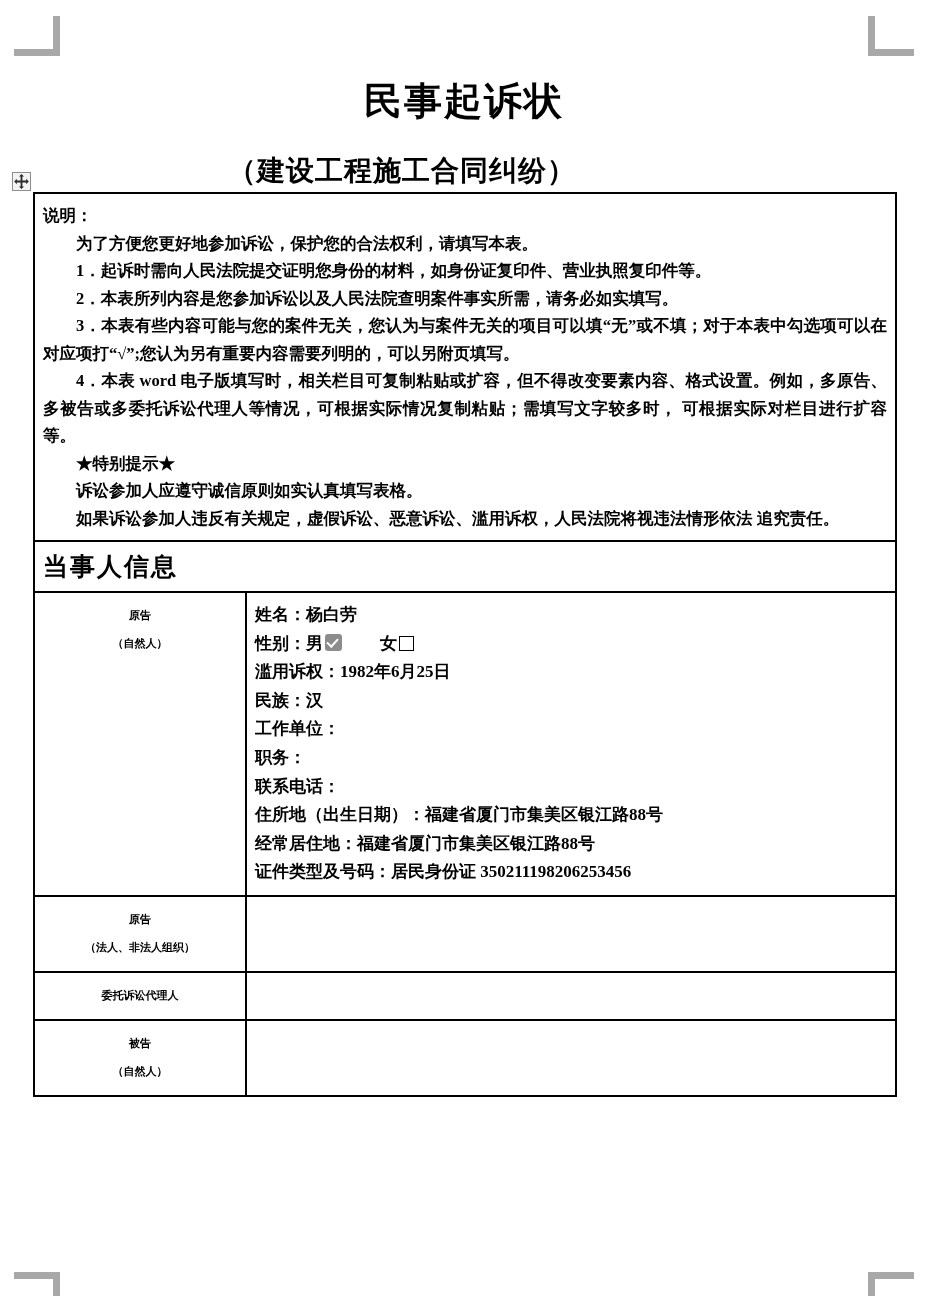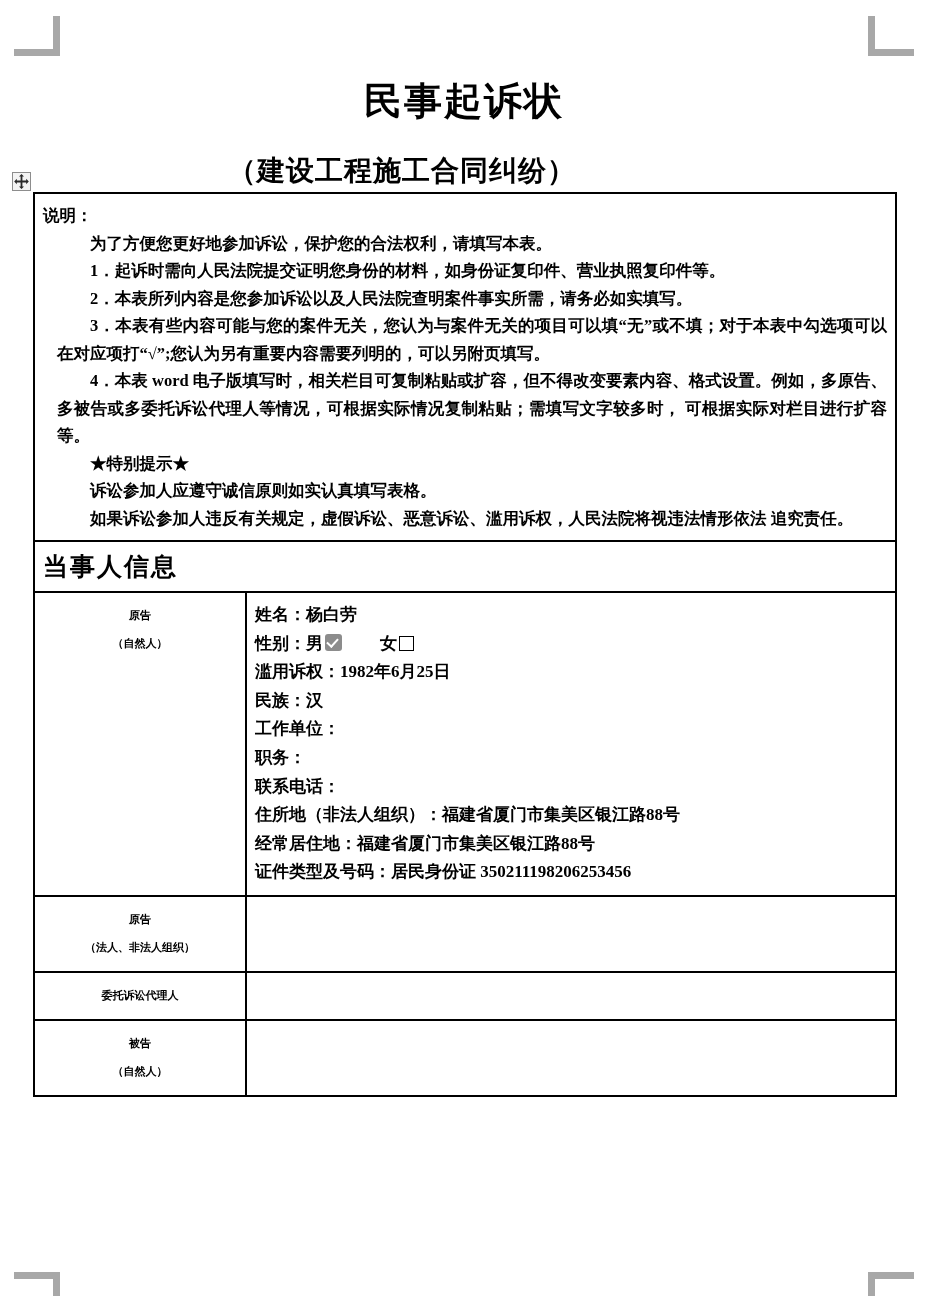--- a/index.html
+++ b/index.html
@@ -111,21 +111,21 @@
     padding: 7px 11px 9px 11px;
   }
   .note-line {
     font-size: 16.5px;
     line-height: 27.5px;
     font-weight: bold;
     white-space: normal;
     text-align: justify;
     font-family: "Liberation Serif", "DejaVu Serif", serif;
   }
-  .note-line.indent { text-indent: 2em; margin-left: 14px; }
+  .note-line.indent { text-indent: 2em; }
   .note-line.flush { text-indent: 0; }
 
   .section-head-cell {
     text-align: left;
     padding: 9px 0 11px 0;
     vertical-align: middle;
   }
   .section-head {
     font-size: 25px;
     font-weight: bold;
@@ -275,21 +275,21 @@
           <div class="field-line">
             <span>工作单位：</span><span></span>
           </div>
           <div class="field-line">
             <span>职务：</span><span></span>
           </div>
           <div class="field-line">
             <span>联系电话：</span><span></span>
           </div>
           <div class="field-line">
-            <span>住所地（非法人组织）：</span><span>福建省厦门市集美区银江路88号</span>
+            <span>住所地（出生日期）：</span><span>福建省厦门市集美区银江路88号</span>
           </div>
           <div class="field-line">
             <span>经常居住地：</span><span>福建省厦门市集美区银江路88号</span>
           </div>
           <div class="field-line">
             <span>证件类型及号码：</span><span>居民身份证</span>&nbsp;<span>350211198206253456</span>
           </div>
         </td>
       </tr>
 

